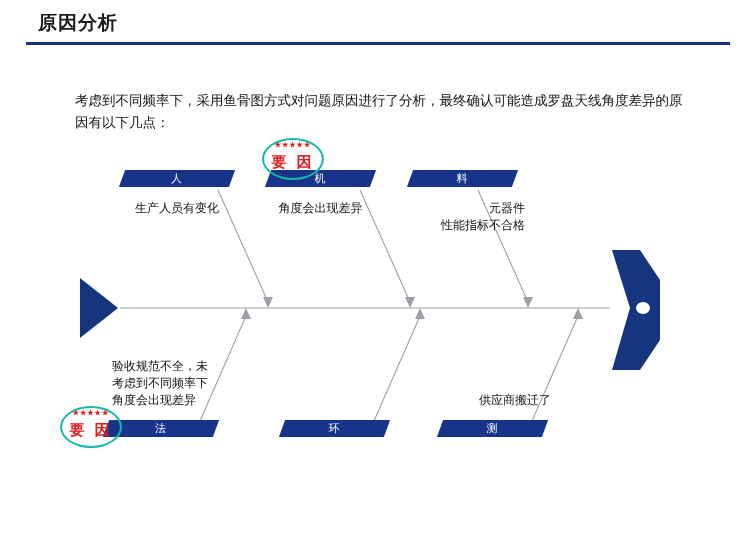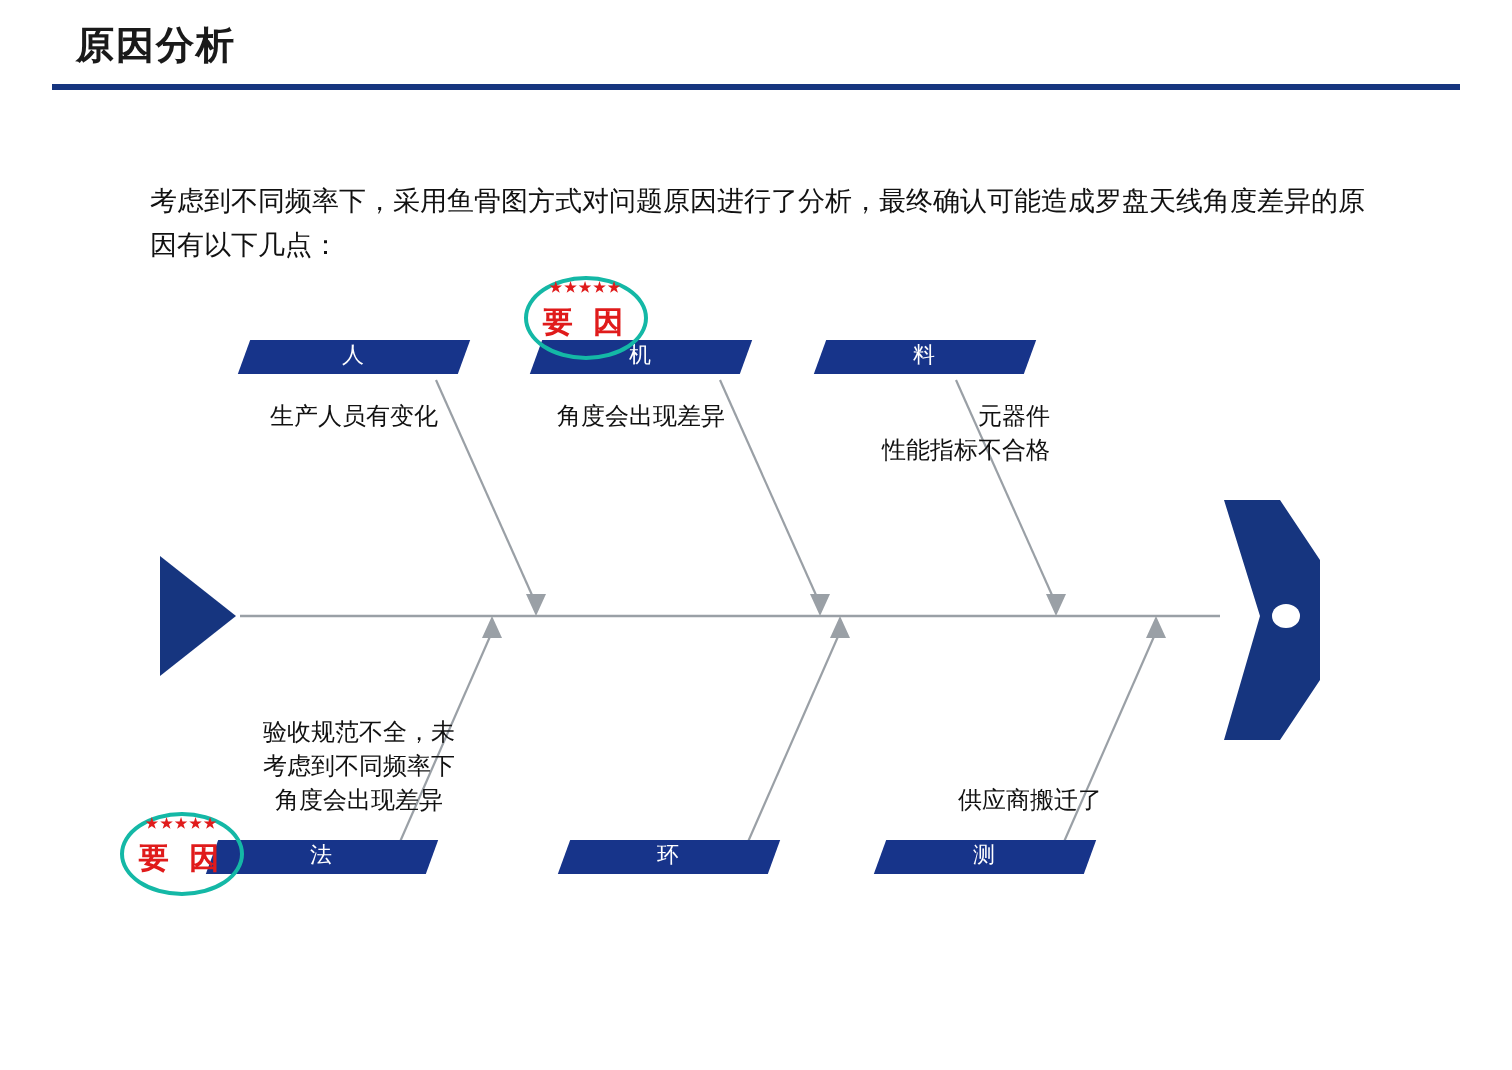--- a/index.html
+++ b/index.html
@@ -82,21 +82,21 @@
   
   .cause {
     position: absolute;
     font-size: 12px;
     line-height: 17px;
     color: #111111;
     text-align: center;
     white-space: pre-line;
   }
   .cause.left-align {
-    text-align: center;
+    text-align: left;
   }
   
   .stamp {
     position: absolute;
     width: 62px;
     height: 42px;
     border: 2px solid #14b8a6;
     border-radius: 50%;
     color: #e01b1b;
     font-size: 15px;

